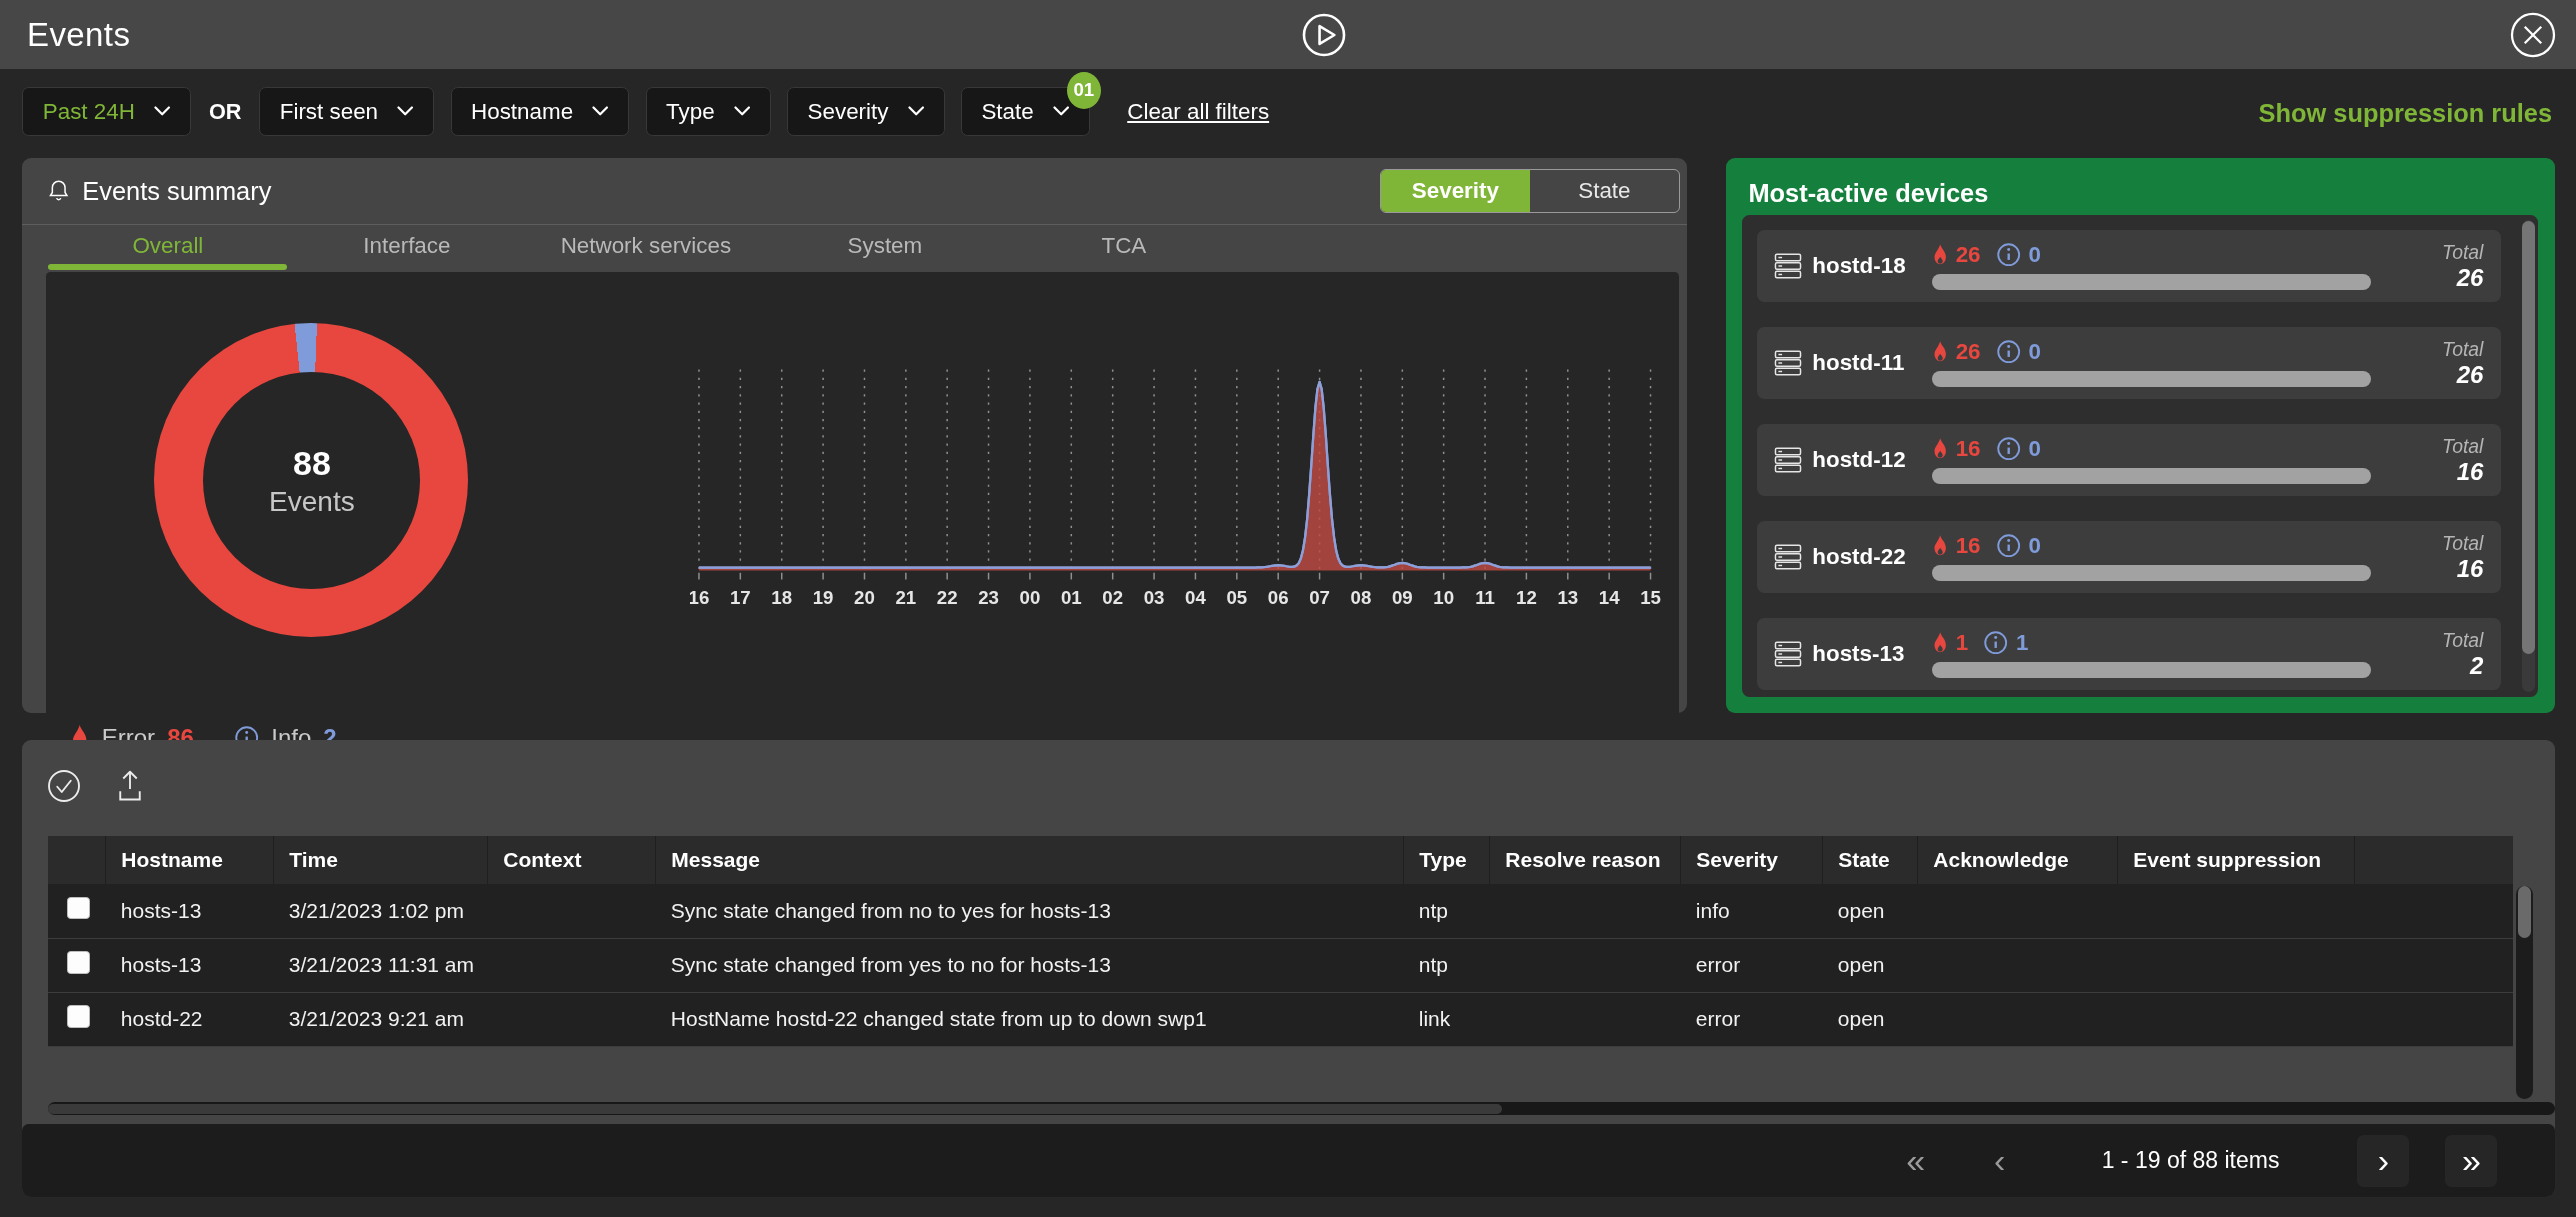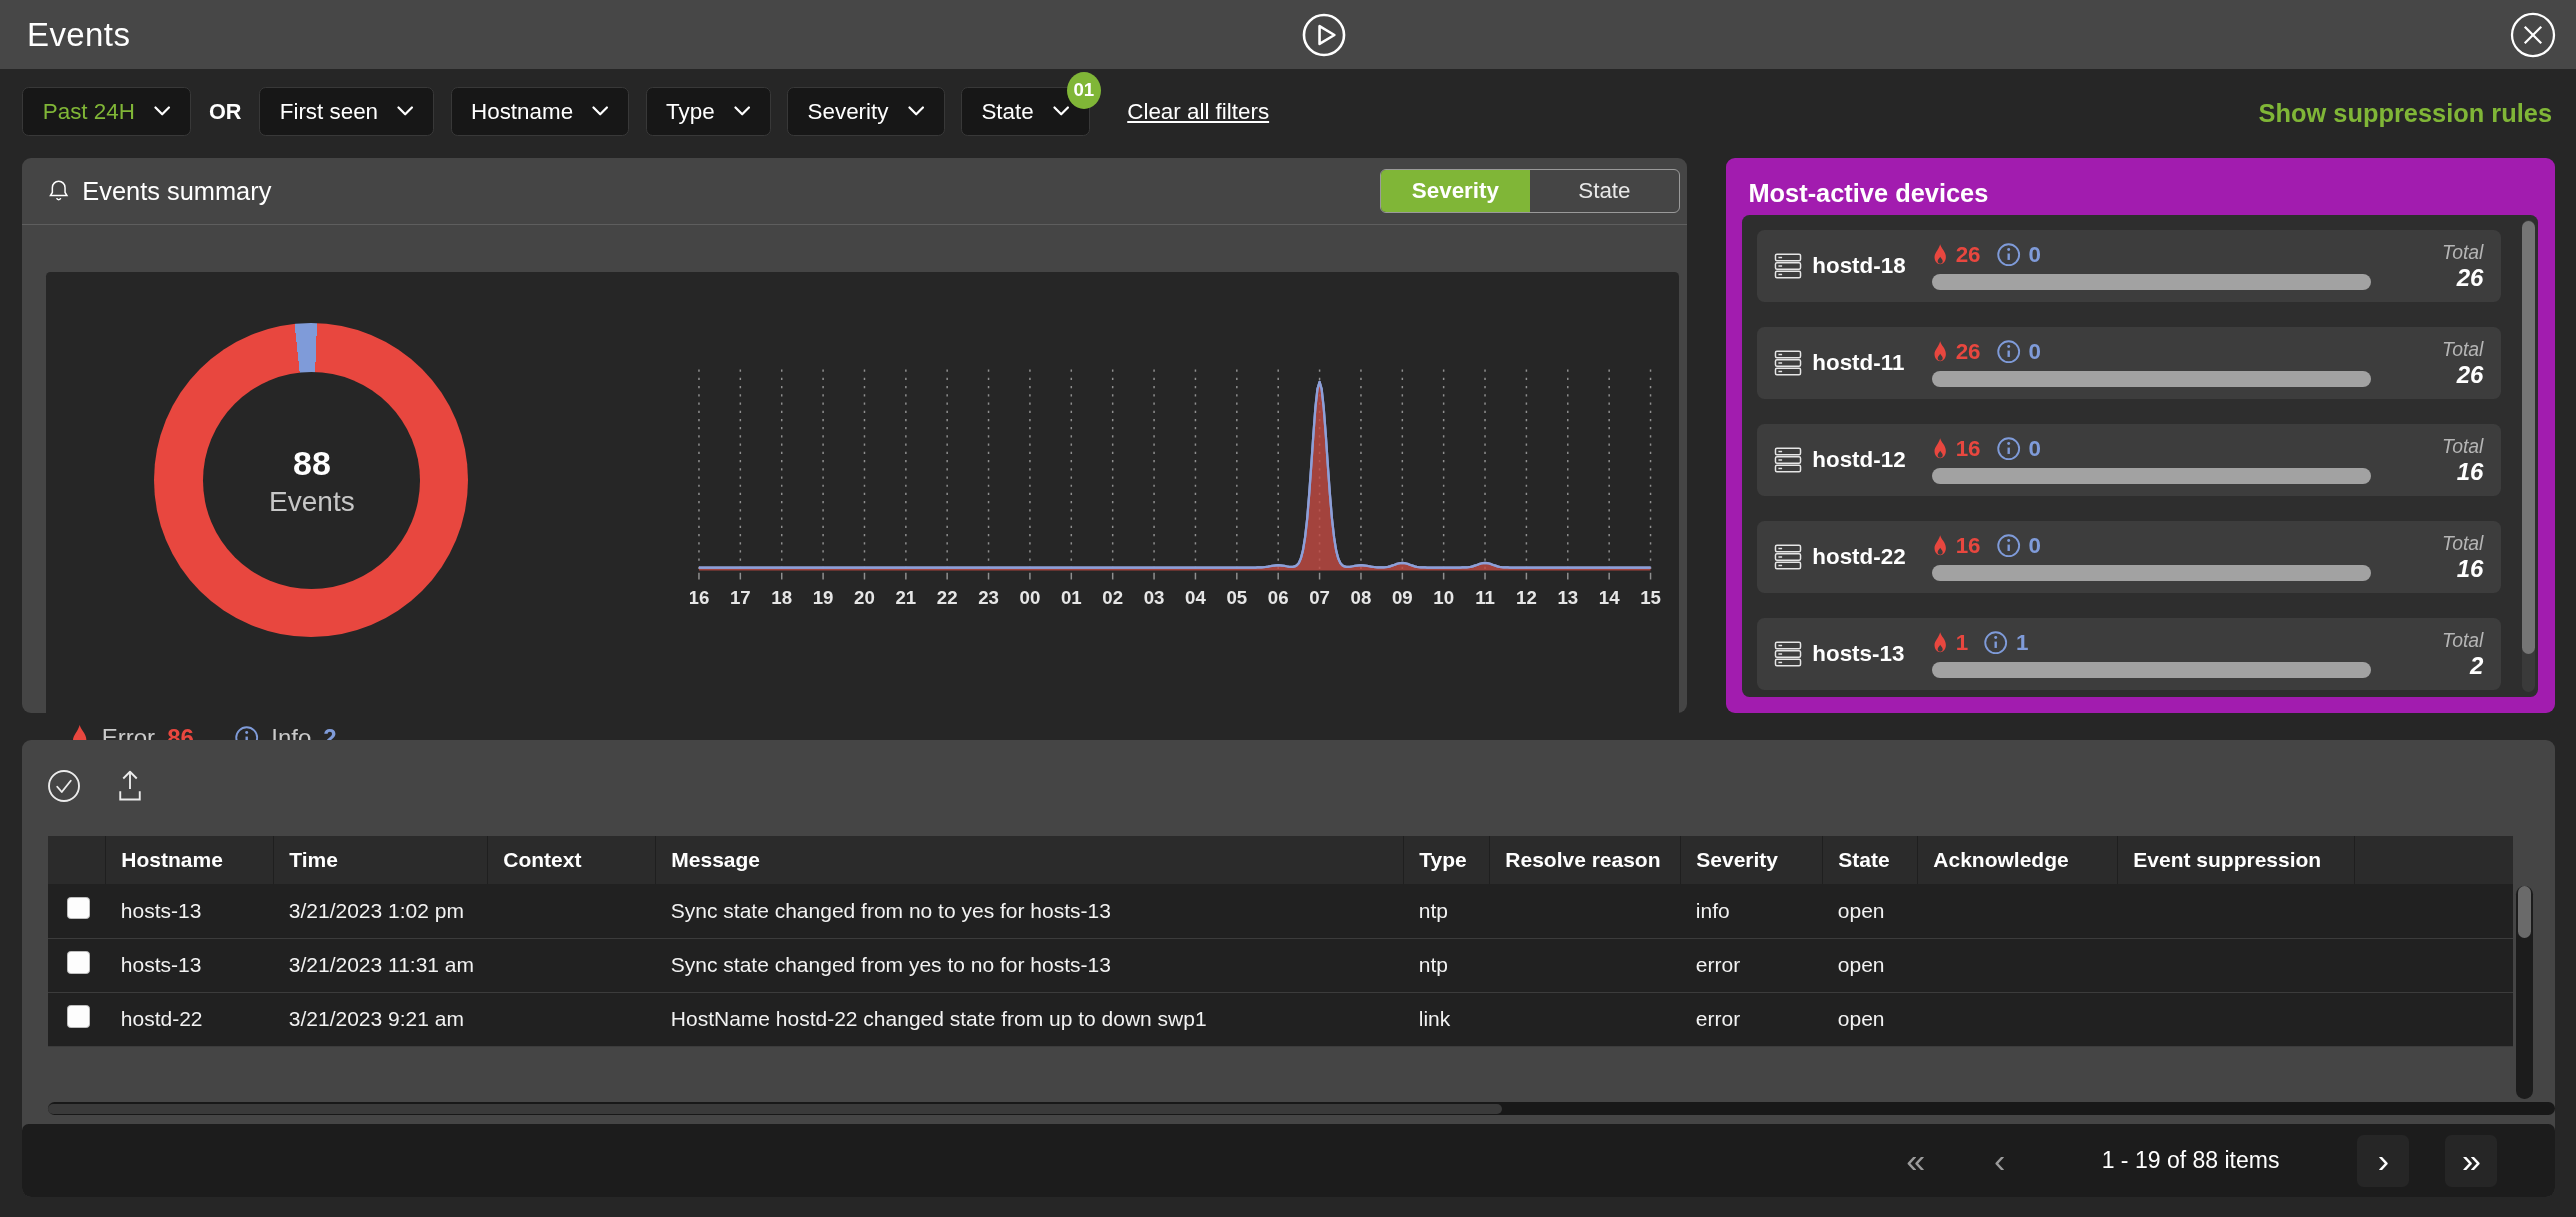--- a/index.html
+++ b/index.html
@@ -58,21 +58,21 @@
   .legend{position:absolute;left:24px;bottom:12px;display:flex;align-items:center;gap:40px;}
   .legend .item{display:flex;align-items:center;gap:12px;font-size:24px;color:#c9c9c9;}
   .legend .val-red{color:#e8473f;font-weight:600;}
   .legend .val-blue{color:#7f9bd9;font-weight:600;}
   #timeline-svg{position:absolute;left:644px;top:84px;}
   #timeline-svg .grid{stroke:#8f8f8f;stroke-width:2;stroke-dasharray:3 8;}
   #timeline-svg .tick{stroke:#8f8f8f;stroke-width:2;}
   #timeline-svg text{font:600 25px "Liberation Sans",sans-serif;fill:#e6e6e6;text-anchor:middle;}
 
   .devices-panel{position:absolute;left:1726px;top:158px;width:829px;height:555px;
-                 background:#a21caf;border-radius:9px;}
+                 background:#15803d;border-radius:9px;}
   .devices-panel h2{margin:0;position:absolute;left:22.4px;top:21px;font-size:25.4px;font-weight:600;color:#fff;}
   .device-list{position:absolute;left:16.4px;top:57px;width:796px;height:482px;
                background:#2e2e2e;border-radius:7.5px;overflow:hidden;}
   .device-scroll{position:absolute;right:3px;top:4.5px;width:13.4px;height:472px;border-radius:6.7px;background:#3a3a3a;}
   .device-thumb{position:absolute;left:0;top:1.5px;width:13.4px;height:433px;border-radius:6.7px;background:#757575;}
   .device-card{position:absolute;left:15px;width:744px;height:72px;background:#3d3d3d;border-radius:7.5px;
                display:flex;align-items:center;padding:0 18px 0 16.4px;box-sizing:border-box;cursor:pointer;}
   .device-id{display:flex;align-items:center;gap:10.5px;width:158px;flex:0 0 auto;}
   .device-name{font-size:22.4px;font-weight:600;color:#fff;}
   .device-mid{flex:1;display:flex;flex-direction:column;justify-content:center;gap:6px;padding-right:30px;}
@@ -182,20 +182,27 @@
       <svg width="25.4" height="24" viewBox="0 0 34 32">
         <path d="M17 3 C12.2 3 8.5 6.8 8.5 11.5 V18 L6 22 H28 L25.5 18 V11.5 C25.5 6.8 21.8 3 17 3 Z" fill="none" stroke="#fff" stroke-width="2"></path>
         <path d="M14.3 25.5 a2.8 2.8 0 0 0 5.4 0" fill="none" stroke="#fff" stroke-width="2"></path>
       </svg>
       <h2>Events summary</h2>
       <div class="head-spacer"></div>
       <div class="toggle">
         <button class="opt active">Severity</button>
         <button class="opt">State</button>
       </div>
+    </div>
+    <div class="tabs">
+      <div class="tab active">Overall</div>
+      <div class="tab">Interface</div>
+      <div class="tab">Network services</div>
+      <div class="tab">System</div>
+      <div class="tab">TCA</div>
     </div>
     <div class="chart-area">
       <div class="donut" id="donut-ring" style="background: conic-gradient(from -6deg, rgb(127, 155, 217) 0deg, rgb(127, 155, 217) 8.18182deg, rgb(232, 71, 63) 8.18182deg, rgb(232, 71, 63) 360deg);">
         <div class="donut-hole">
           <span class="donut-total">88</span>
           <span class="donut-label">Events</span>
         </div>
       </div>
       <svg id="timeline-svg" width="971" height="258" viewBox="0 0 1300 345">
           <line class="grid" x1="12.0" y1="18" x2="12.0" y2="290"></line>

